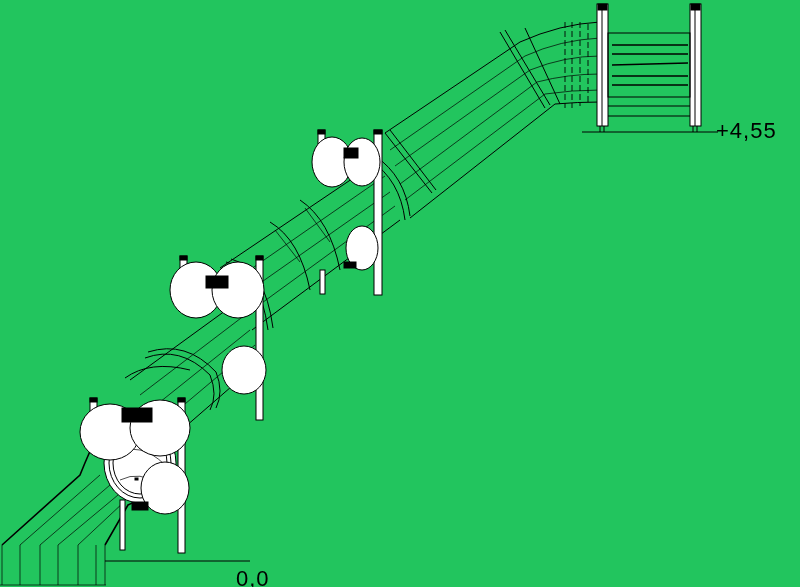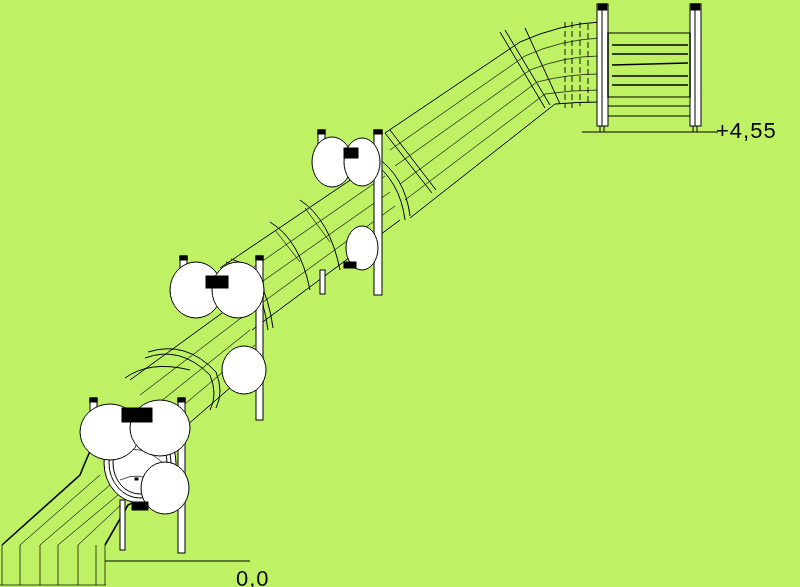--- a/index.html
+++ b/index.html
@@ -1,16 +1,16 @@
 <!DOCTYPE html>
 <html><head>
 <meta charset="utf-8">
 <style>
   html, body { margin: 0; padding: 0; background: #ffffff; }
-  #canvas { position: relative; width: 800px; height: 587px; background: #bef264; overflow: hidden; }
+  #canvas { position: relative; width: 800px; height: 587px; background: #22c55e; overflow: hidden; }
   svg { position: absolute; left: 0; top: 0; }
   .ln { stroke: #000; fill: none; stroke-width: 1; }
   .lt { stroke: #000; fill: none; stroke-width: 0.7; }
   .thick { stroke: #000; fill: none; stroke-width: 1.6; }
   .dash { stroke: #000; fill: none; stroke-width: 0.9; stroke-dasharray: 6 3; }
   .wf { fill: #fff; stroke: #000; stroke-width: 1; }
   .blk { fill: #000; stroke: #000; }
   .label {
     position: absolute;
     font-family: "Liberation Sans", sans-serif;

